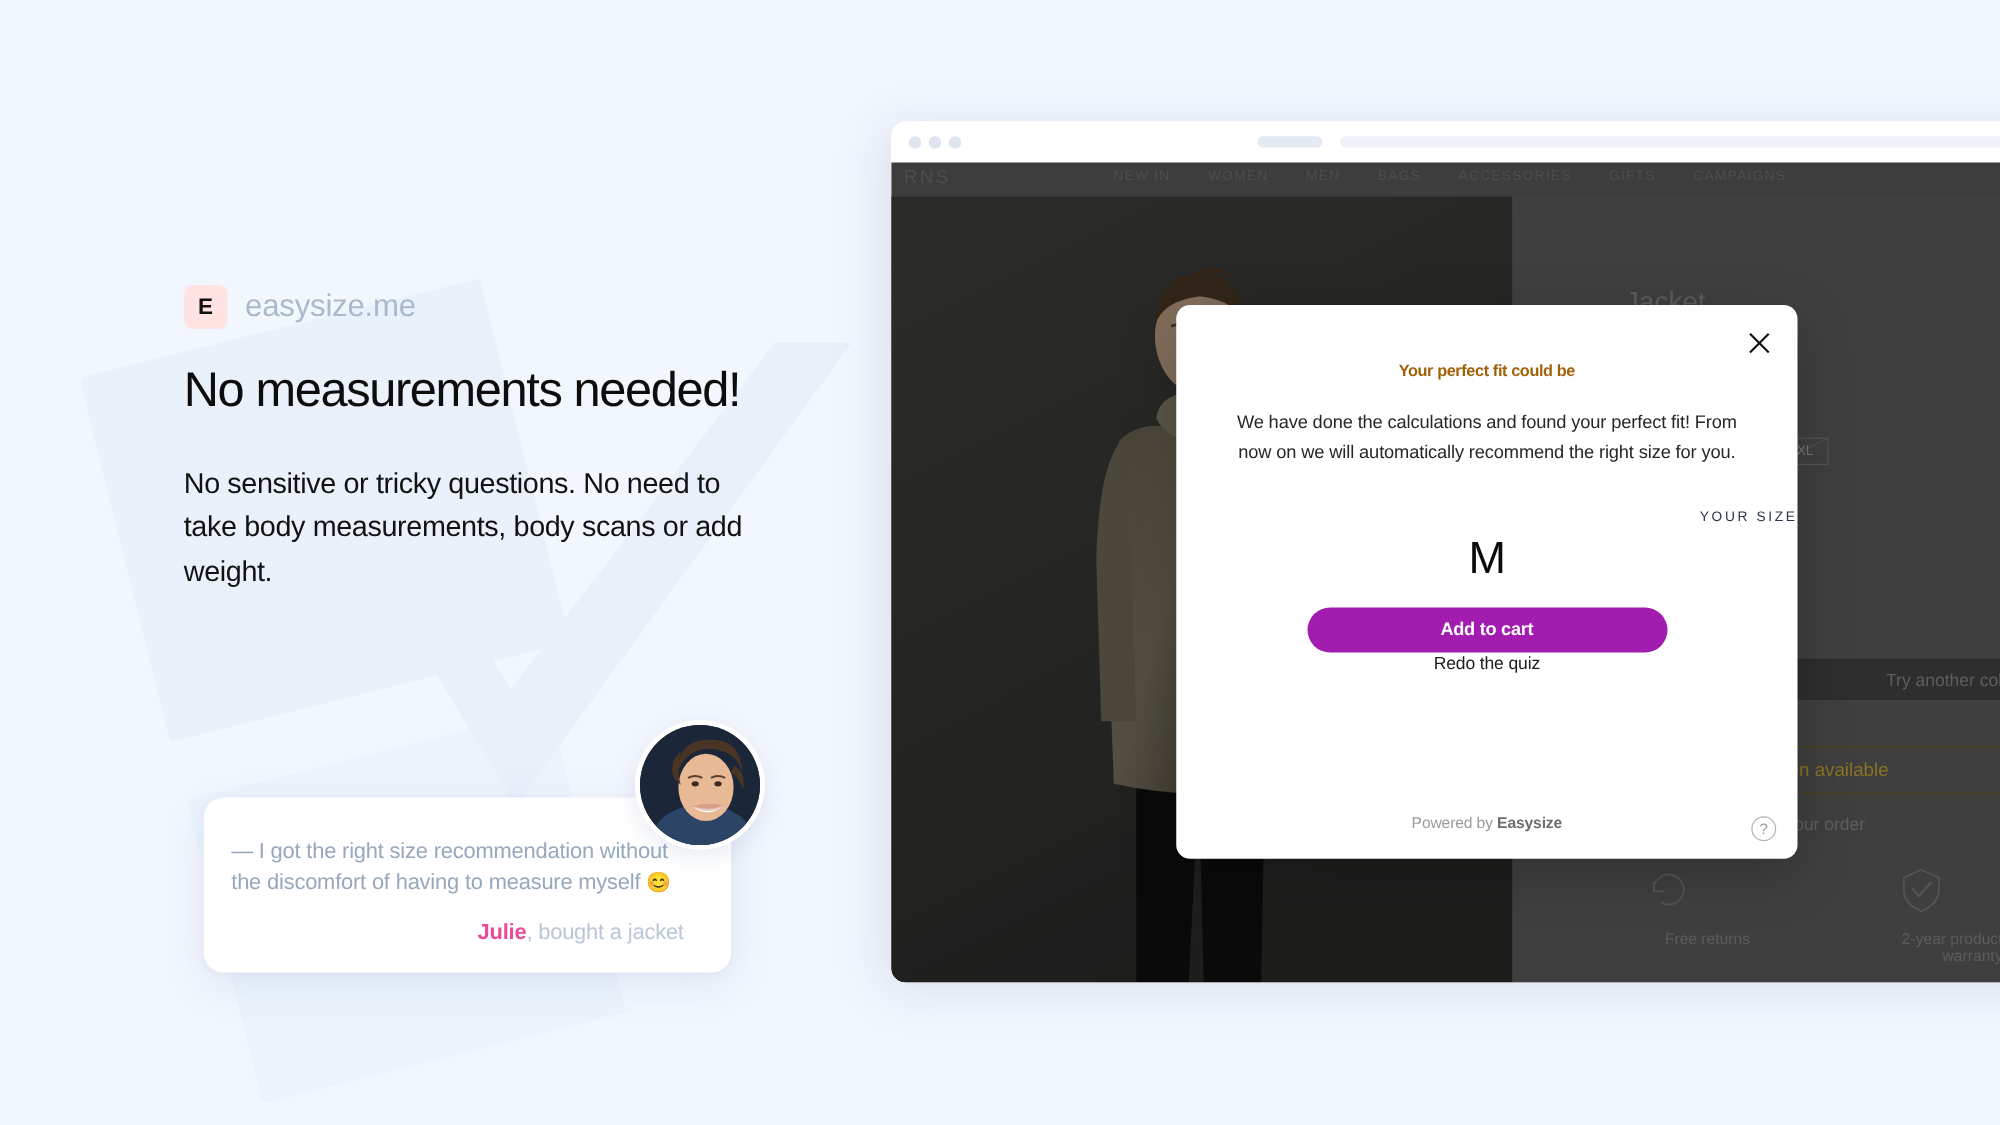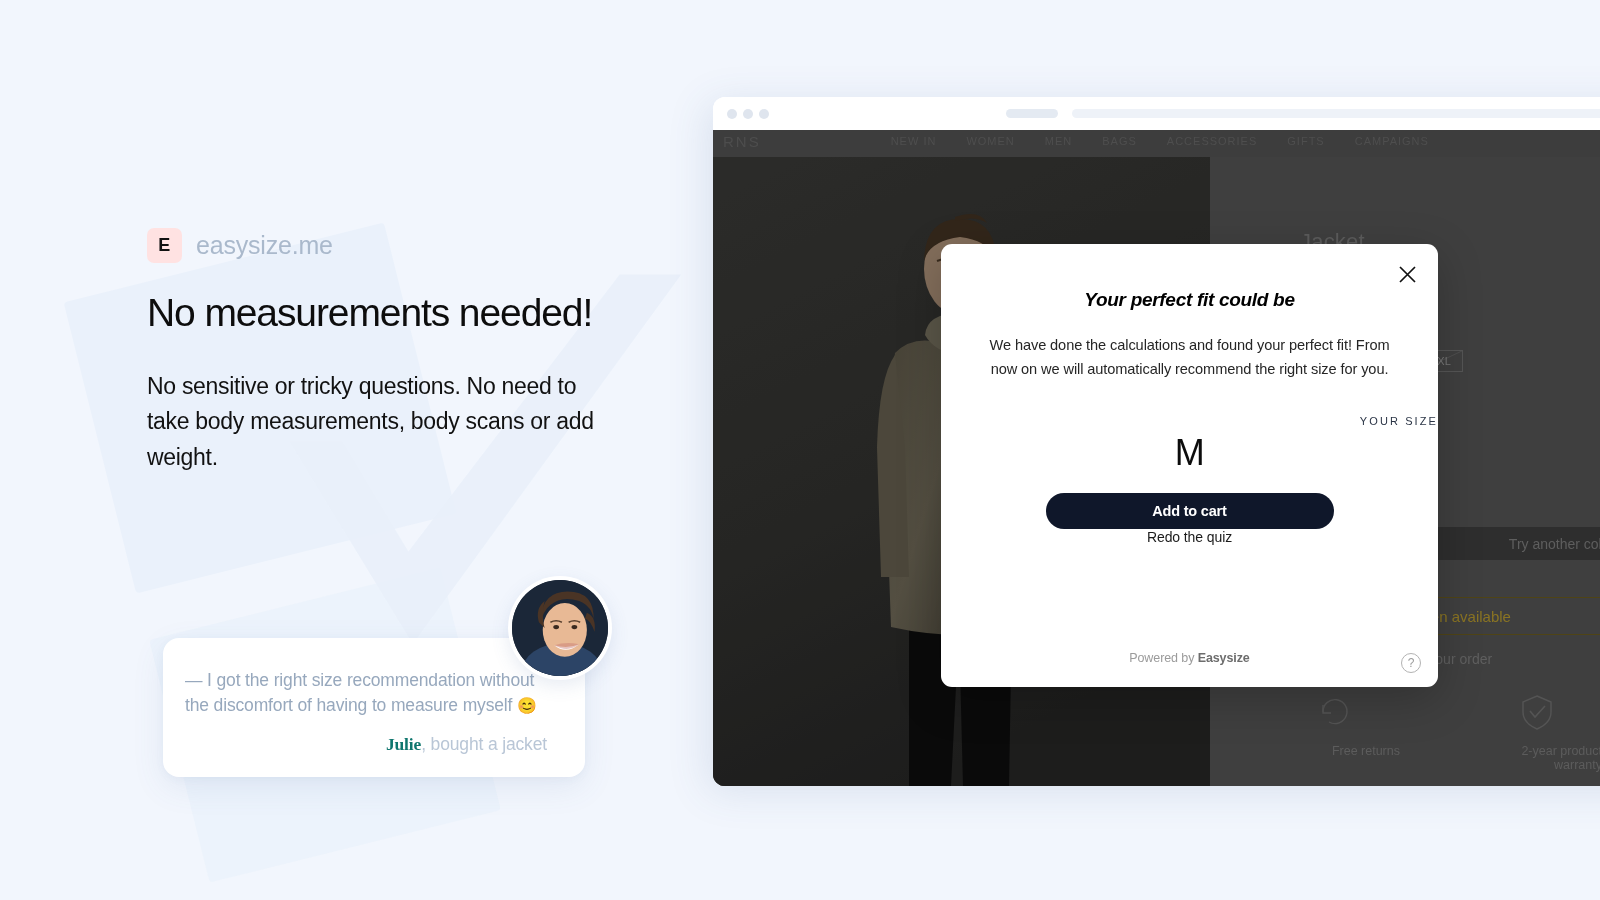--- a/index.html
+++ b/index.html
@@ -110,21 +110,21 @@
   }
   .testimonial-emoji { font-size: 16px; }
   .testimonial-attr {
     margin-top: 16px;
     text-align: right;
     font-size: 17.5px;
     color: #b9c6d6;
     letter-spacing: -.15px;
     padding-right: 4px;
   }
-  .testimonial-attr b { color: #0f766e; font-weight: 700; font-family: Liberation Serif, serif; }
+  .testimonial-attr b { color: #ec4899; font-weight: 700; }
 
   .avatar {
     position: absolute;
     right: -4px;
     top: 0;
     width: 104px; height: 104px;
     border-radius: 50%;
     background: #ffffff;
     padding: 4px;
     box-shadow: 0 6px 18px rgba(80,110,160,.13);
@@ -306,26 +306,25 @@
     position: absolute;
     right: 17px; top: 16px;
     width: 28px; height: 28px;
     display: flex; align-items: center; justify-content: center;
     cursor: pointer;
   }
   .modal-close svg { display: block; }
 
   .modal-title {
     text-align: center;
-    font-size: 19px;
+    font-size: 13px;
     font-weight: 700;
-    color: #000000;
+    color: #a16207;
     letter-spacing: -.3px;
     margin-top: 45px;
-    font-style: italic;
   }
   .modal-body {
     margin: 23px auto 0;
     width: 400px;
     text-align: center;
     font-size: 14.6px;
     line-height: 1.62;
     color: #262626;
     letter-spacing: -.1px;
   }
@@ -343,21 +342,21 @@
     color: #0c0c0c;
     letter-spacing: -.5px;
     margin-top: 8px;
     line-height: 1;
   }
   .cta-btn {
     display: block;
     width: 288px;
     height: 36px;
     margin: 22px auto 0;
-    background: #0f172a;
+    background: #a21caf;
     color: #ffffff;
     border: none;
     border-radius: 18px;
     font-family: inherit;
     font-size: 14.5px;
     font-weight: 700;
     letter-spacing: -.2px;
     cursor: pointer;
   }
   .redo-link {

